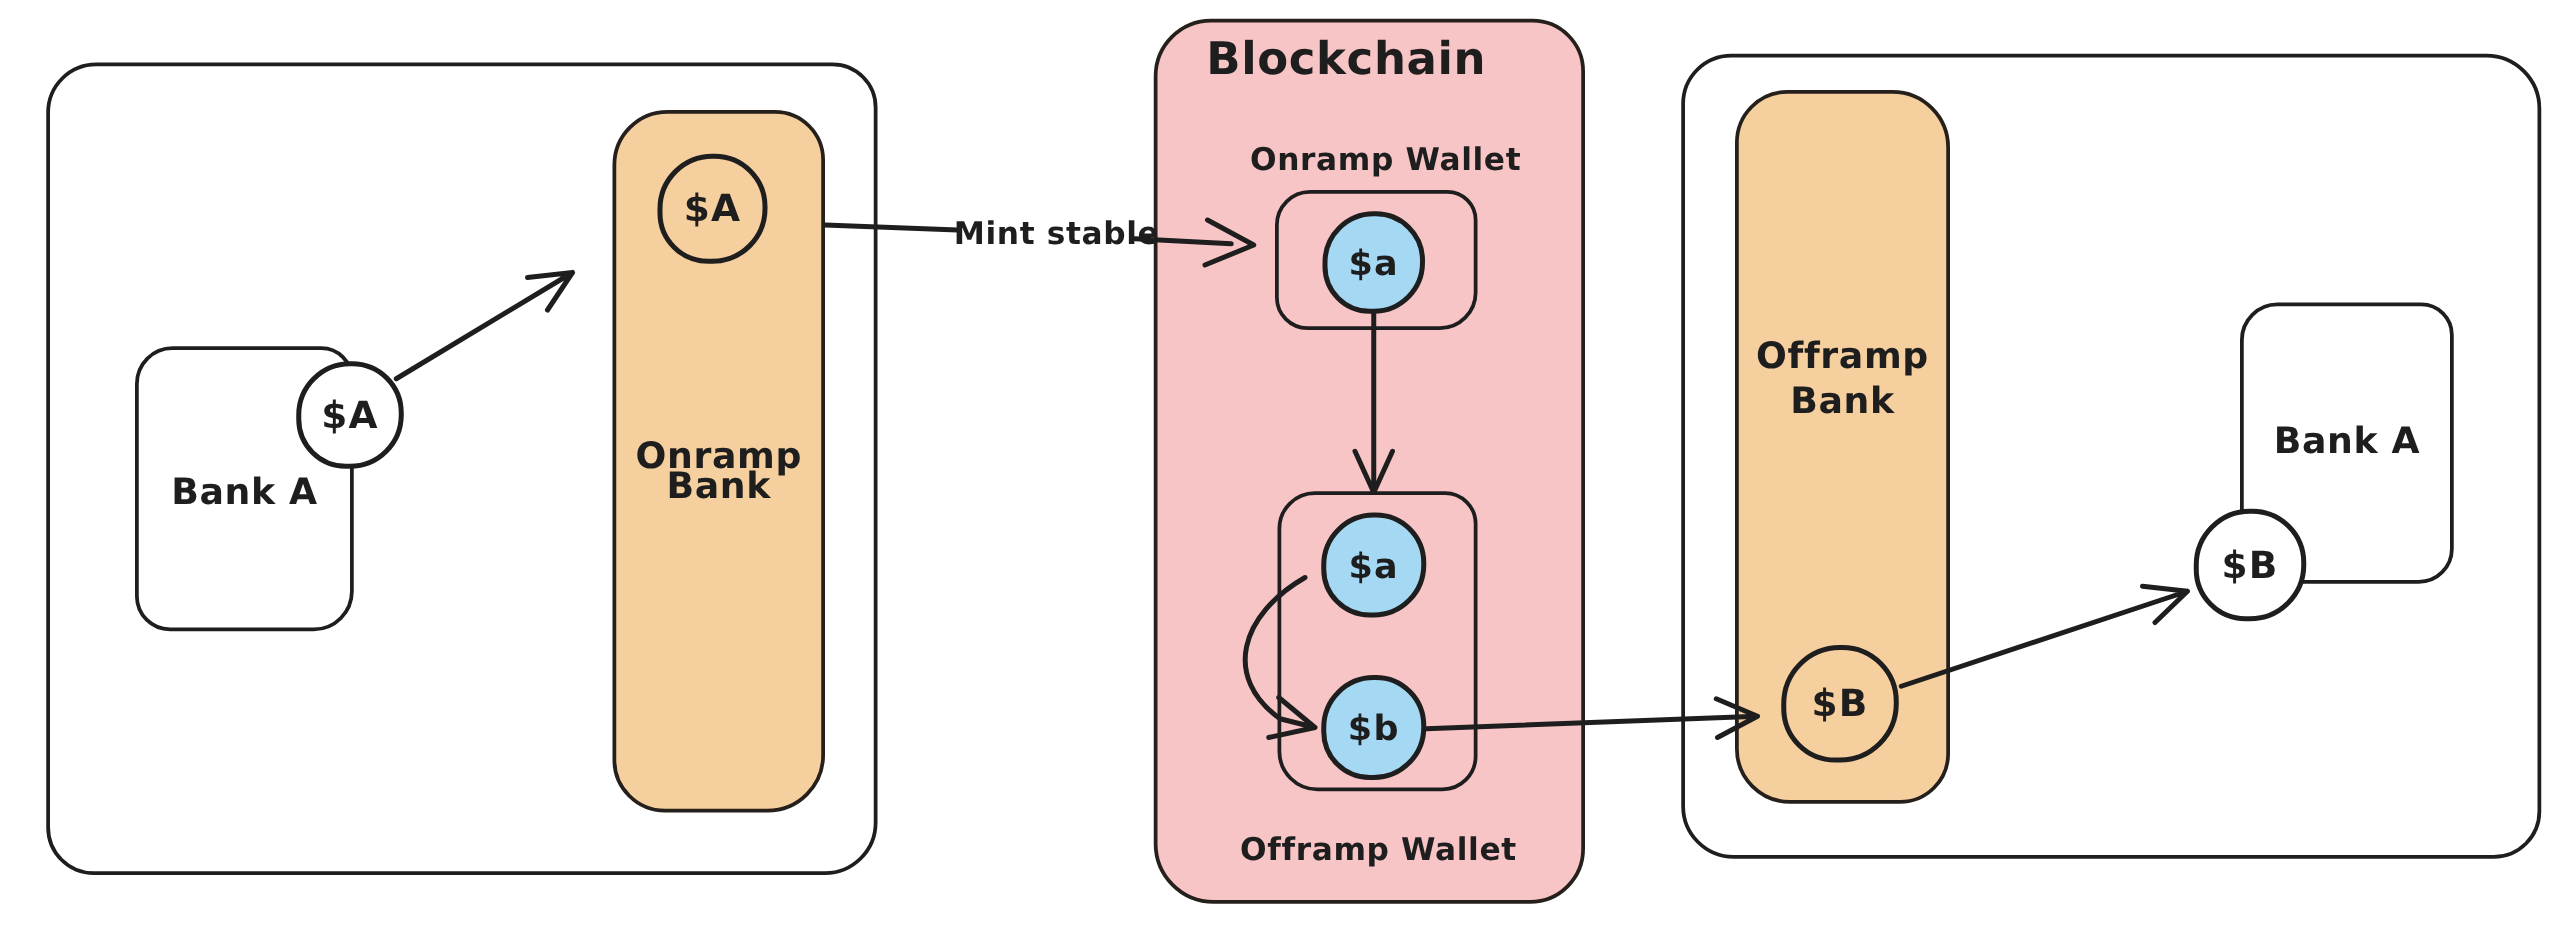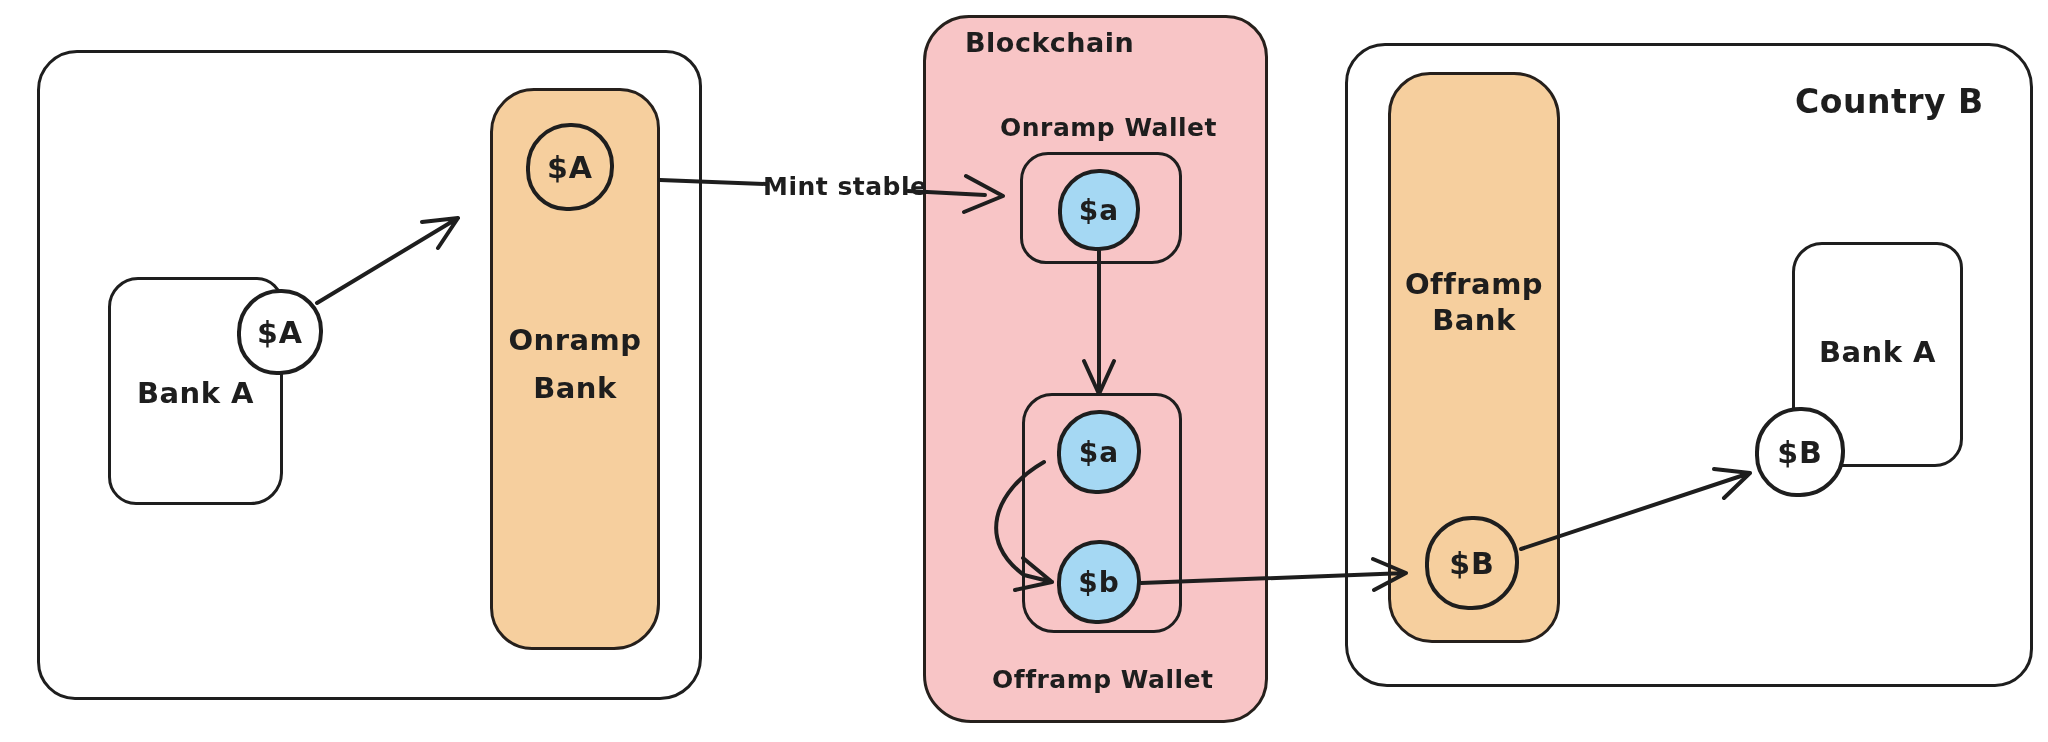--- a/index.html
+++ b/index.html
@@ -66,39 +66,38 @@
   <div class="box white" style="left:37px; top:50px; width:665px; height:650px; border-radius:40px 36px 42px 38px;"></div>
 
 
   <div class="box white" style="left:108px; top:277px; width:175px; height:228px; border-radius:30px 26px 32px 28px;"></div>
   <div class="label boxname center" style="left:108px; top:377px; width:175px;">Bank A</div>
 
   <div class="coin white" style="left:237px; top:289px; width:86px; height:86px; font-size:30px;">$A</div>
 
   <div class="box orange" style="left:490px; top:88px; width:170px; height:562px; border-radius:44px 40px 46px 42px;"></div>
   <div class="coin clear" style="left:526px; top:123px; width:88px; height:88px; font-size:30px;">$A</div>
-  <div class="label boxname center" style="left:490px; top:324px; width:170px;">Onramp</div>
+  <div class="label boxname center" style="left:490px; top:348px; width:170px;">Onramp</div>
   <div class="label boxname center" style="left:490px; top:372px; width:170px;">Bank</div>
 
   <div class="box pink" style="left:923px; top:15px; width:345px; height:708px; border-radius:46px 42px 44px 48px;"></div>
 
-  <div class="label" style="left:965px; top:27px; font-size:27px; font-weight:600;">Blockchain</div>
+  <div class="label" style="left:965px; top:27px; font-size:36px; font-weight:600;">Blockchain</div>
 
   <div class="label smalllabel center" style="left:1000px; top:114px; width:200px;">Onramp Wallet</div>
   <div class="box" style="left:1020px; top:152px; width:162px; height:112px; border-radius:28px 24px 30px 26px;"></div>
   <div class="coin blue" style="left:1058px; top:169px; width:82px; height:82px; font-size:28px;">$a</div>
 
   <div class="box" style="left:1022px; top:393px; width:160px; height:240px; border-radius:30px 26px 28px 32px;"></div>
   <div class="coin blue" style="left:1057px; top:410px; width:84px; height:84px; font-size:28px;">$a</div>
   <div class="coin blue" style="left:1057px; top:540px; width:84px; height:84px; font-size:28px;">$b</div>
   <div class="label smalllabel center" style="left:992px; top:666px; width:200px;">Offramp Wallet</div>
 
   <div class="box white" style="left:1345px; top:43px; width:688px; height:644px; border-radius:40px 44px 38px 42px;"></div>
 
-  <div class="label title" style="left:1795px; top:83px;">Country B</div>
 
   <div class="box orange" style="left:1388px; top:72px; width:172px; height:571px; border-radius:42px 46px 40px 44px;"></div>
   <div class="label boxname center" style="left:1388px; top:268px; width:172px;">Offramp</div>
   <div class="label boxname center" style="left:1388px; top:304px; width:172px;">Bank</div>
   <div class="coin clear" style="left:1425px; top:516px; width:94px; height:94px; font-size:30px;">$B</div>
 
   <div class="box white" style="left:1792px; top:242px; width:171px; height:225px; border-radius:30px 26px 28px 32px;"></div>
   <div class="label boxname center" style="left:1792px; top:336px; width:171px;">Bank A</div>
   <div class="coin white" style="left:1755px; top:407px; width:90px; height:90px; font-size:30px;">$B</div>
 

